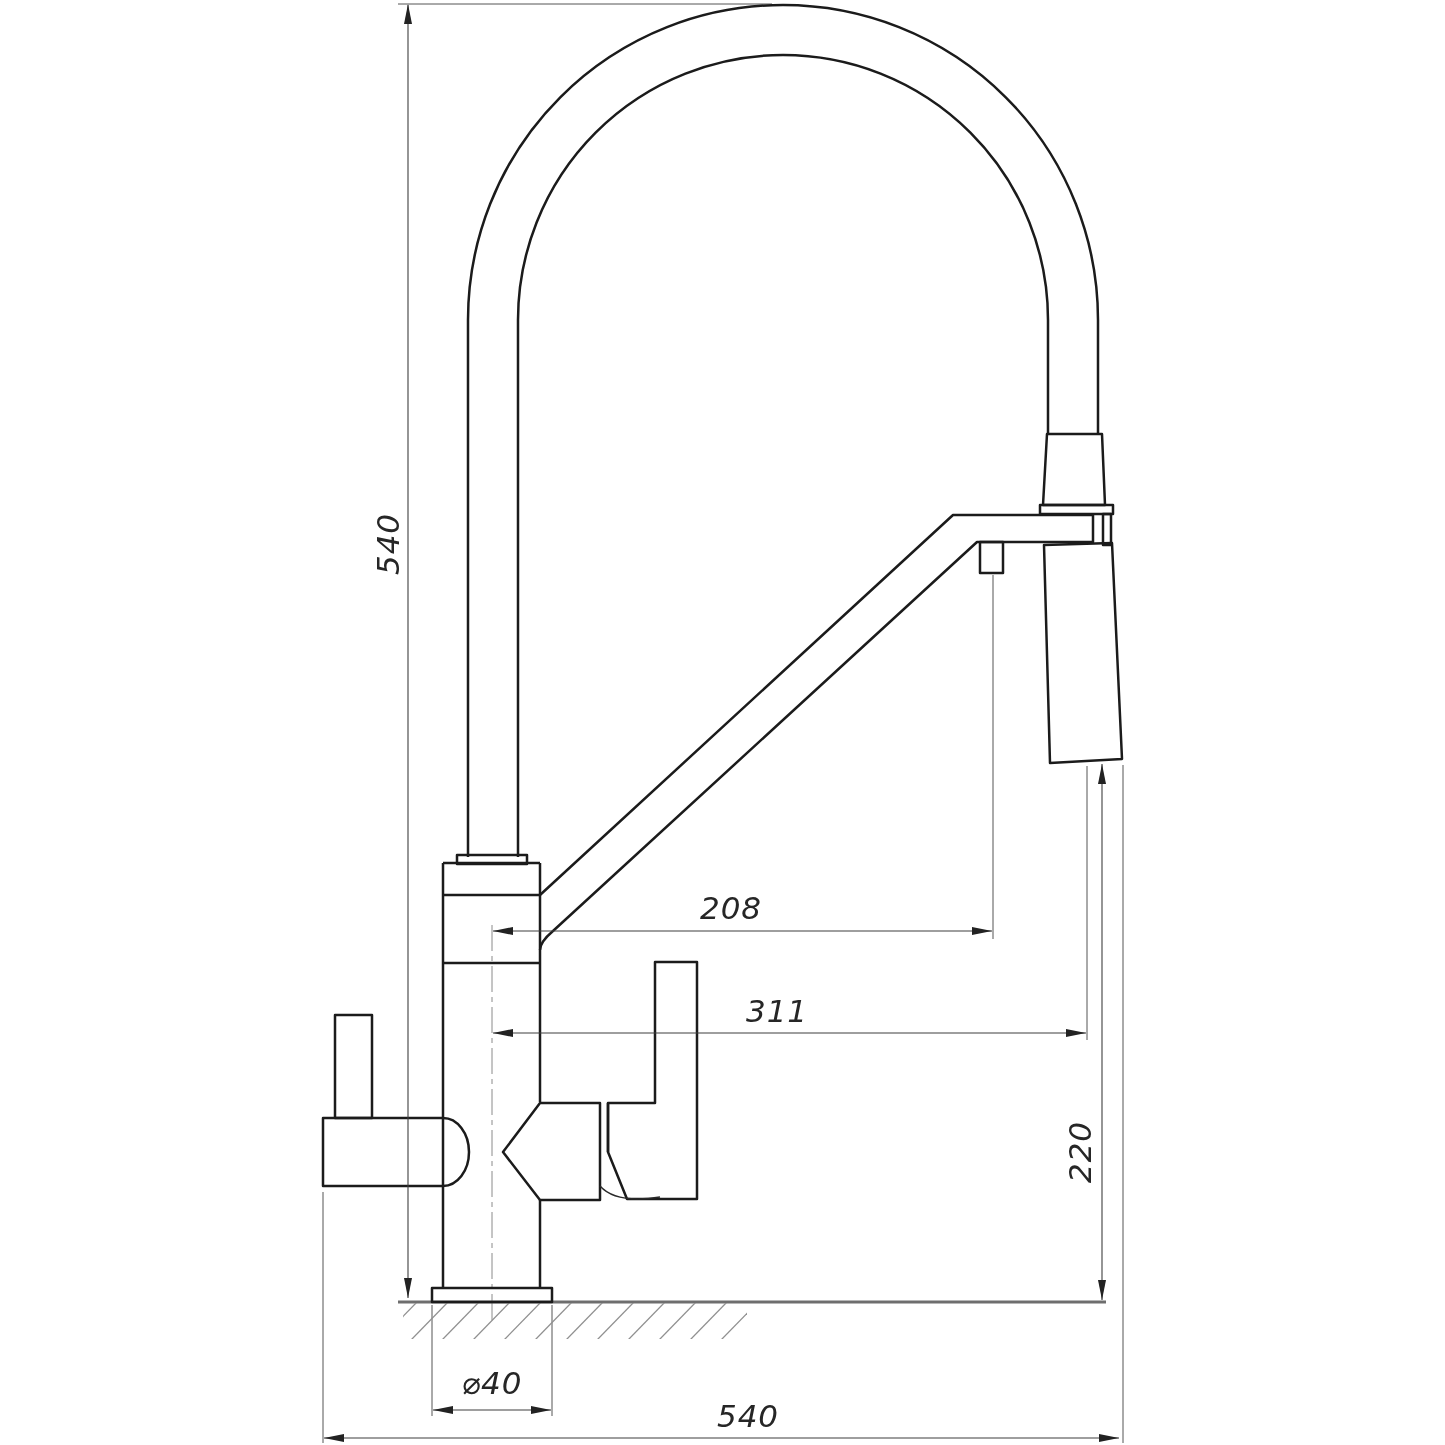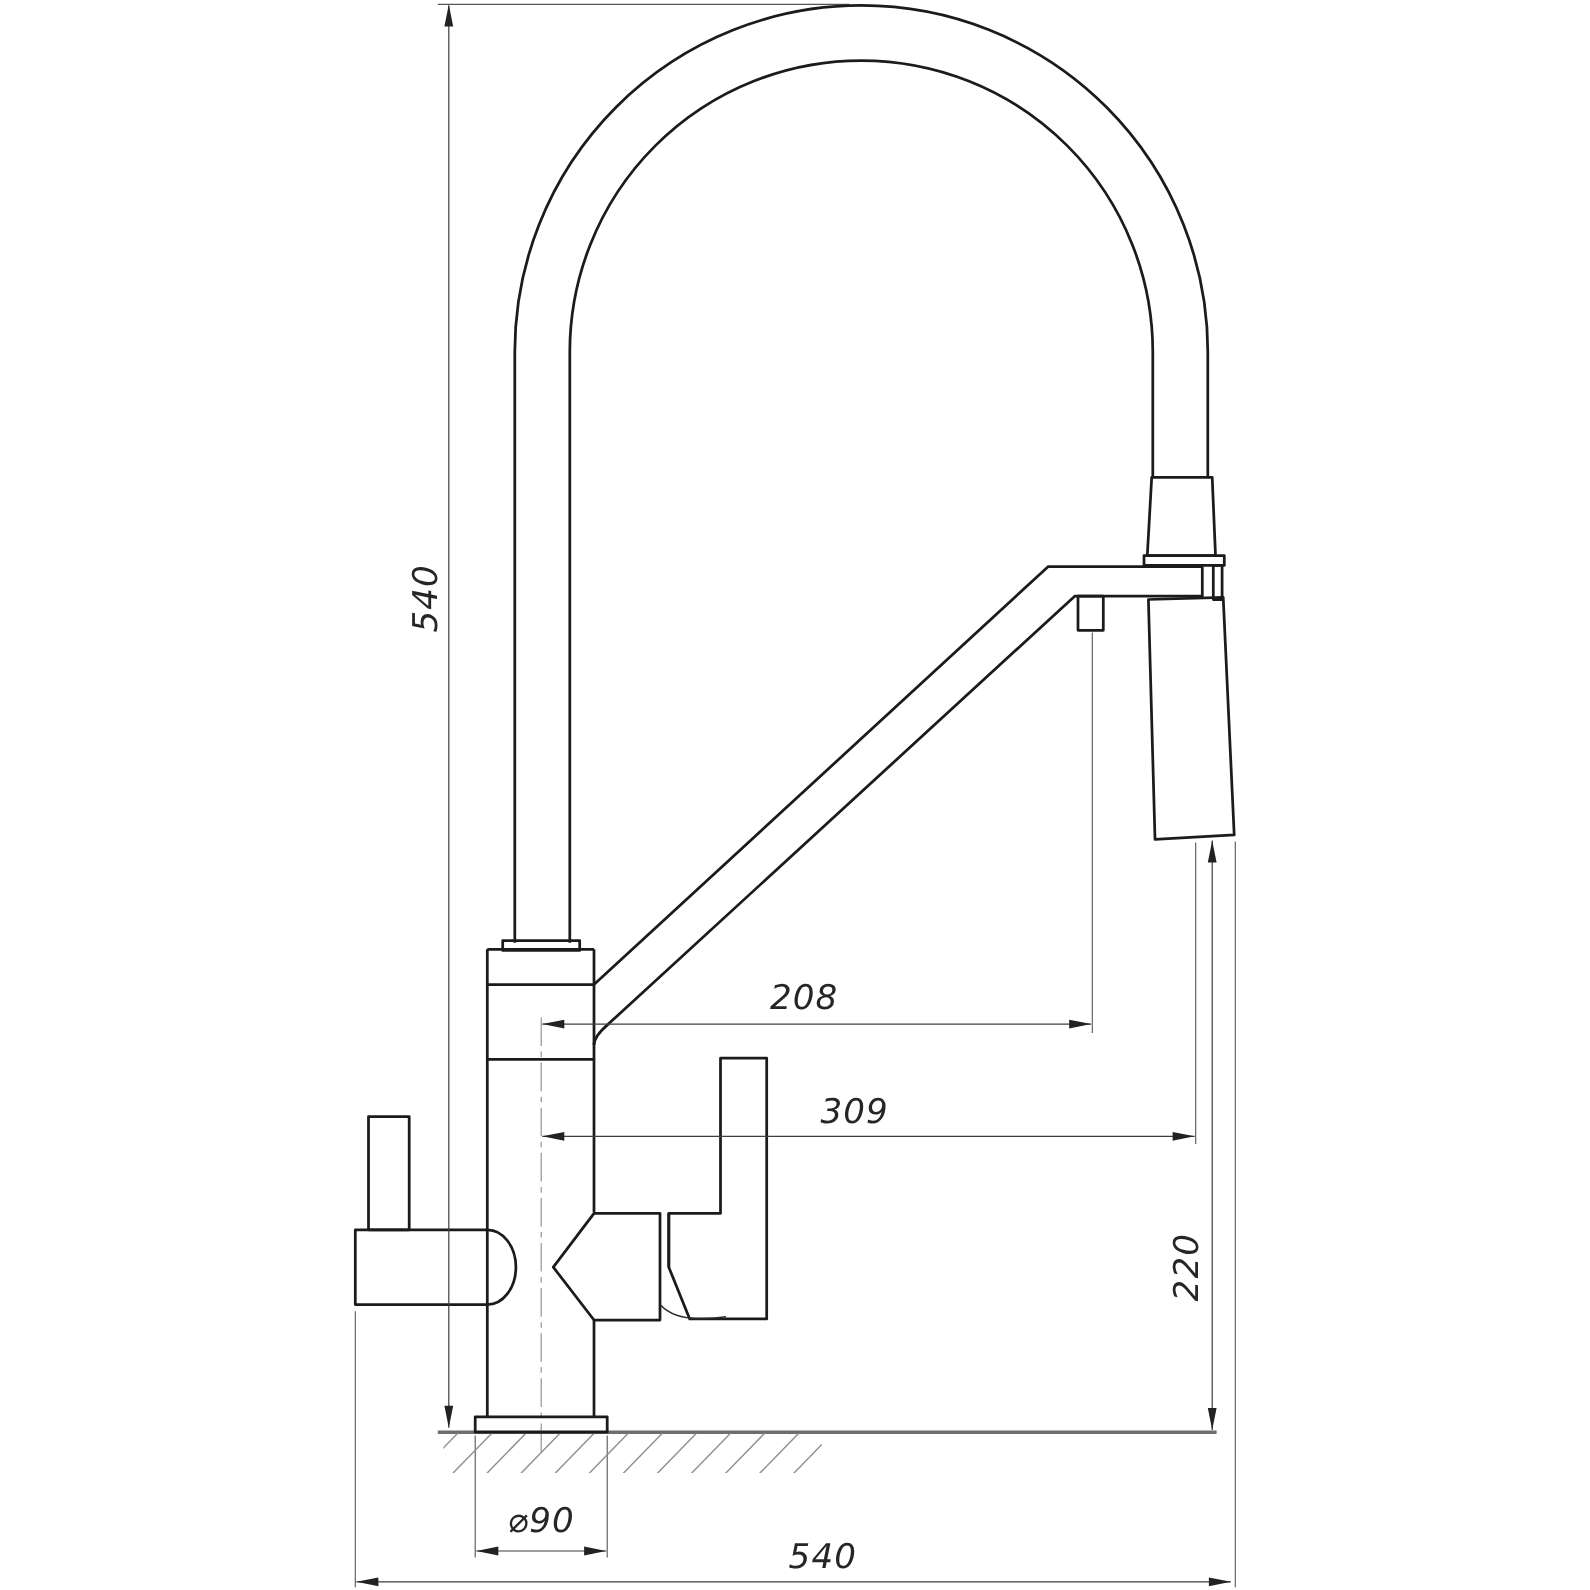--- a/index.html
+++ b/index.html
@@ -142,17 +142,17 @@
       <polygon points="1102,1300 1098,1280 1106,1280"></polygon>
       <polygon points="433,1410 453,1406 453,1414"></polygon>
       <polygon points="551,1410 531,1406 531,1414"></polygon>
       <polygon points="324,1438 344,1434 344,1442"></polygon>
       <polygon points="1119,1438 1099,1434 1099,1442"></polygon>
     </g>
   </svg>
 
   <div class="dim-label vert lbl-540">540</div>
   <div class="dim-label lbl-208">208</div>
-  <div class="dim-label lbl-245">309</div>
+  <div class="dim-label lbl-245">311</div>
   <div class="dim-label vert lbl-220">220</div>
-  <div class="dim-label lbl-d50">⌀90</div>
+  <div class="dim-label lbl-d50">⌀40</div>
   <div class="dim-label lbl-330">540</div>
 </div>
 
 </body></html>

